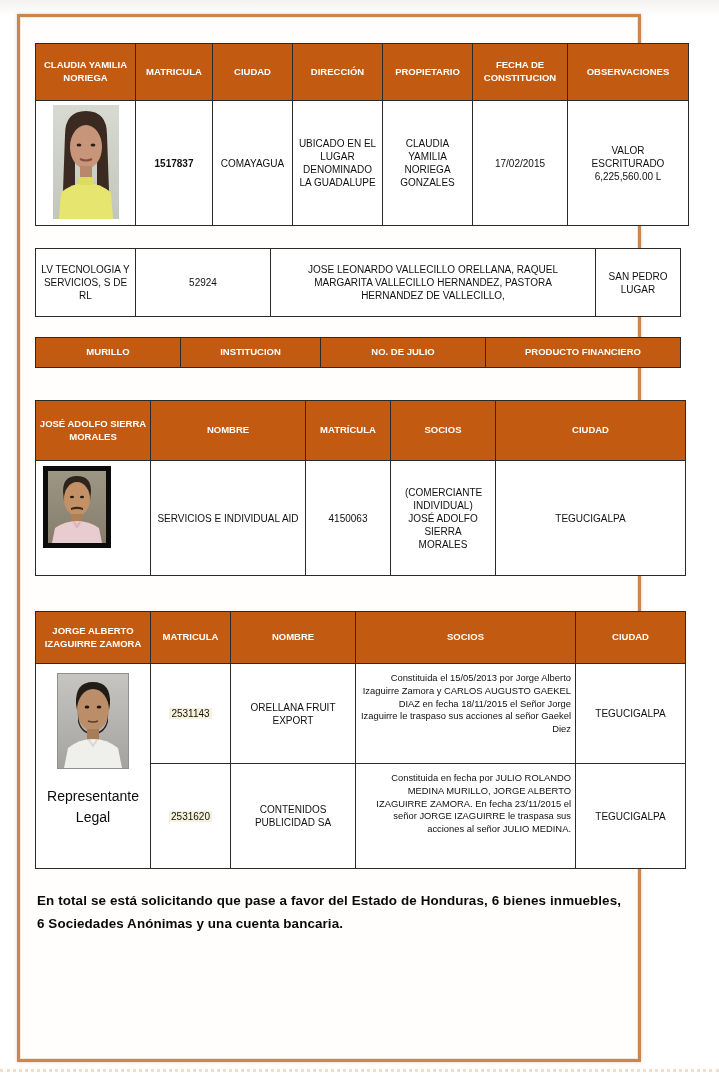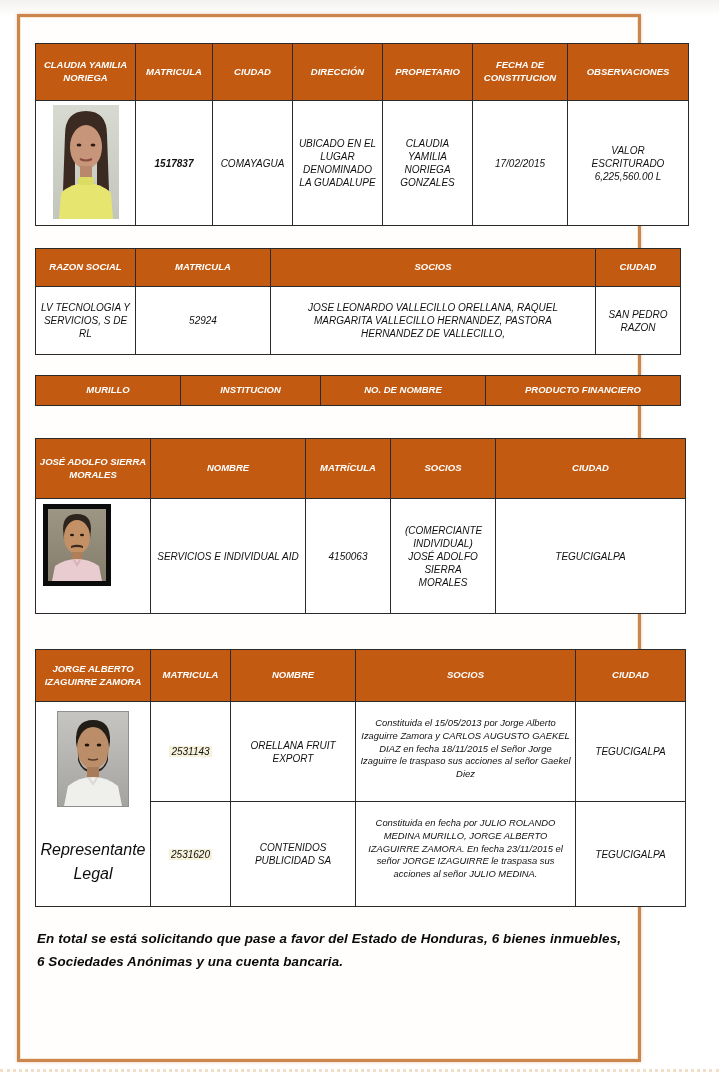--- a/index.html
+++ b/index.html
@@ -7,46 +7,45 @@
   .page {
     position:relative; width:719px; height:1076px; margin:0 auto;
     background:linear-gradient(#f3f2f0 0px, #ffffff 16px);
     overflow:hidden;
   }
   .doc-border {
     position:absolute; left:17px; top:14px; width:624px; height:1048px;
     border:3px solid #cd854e; background:#fffefd;
     box-shadow:0 0 3px rgba(205,133,78,.45), inset 0 0 0 1px #f8e7d3;
     padding:26px 15px 0 15px;
-    font-style:italic;
   }
   .page-break-hint {
     position:absolute; left:0; right:0; top:1069px;
     border-top:3px dotted rgba(222,160,95,.35);
   }
   table { border-collapse:collapse; table-layout:fixed; background:#fff; }
   th, td { border:1px solid #2a2a2a; }
   th {
     background:#c35a11; color:#ffffff; font-weight:bold;
     font-size:9.5px; line-height:1.32; text-align:center; vertical-align:middle;
     padding:2px 3px;
   }
   td {
     font-size:10px; line-height:1.3; color:#111; text-align:center;
     vertical-align:middle; padding:2px 4px; background:#fff;
   }
   .gap22{height:22px;} .gap20{height:20px;} .gap32{height:32px;} .gap35{height:35px;}
   .bold { font-weight:bold; }
   .photo-cell { padding:2px; }
   .left { text-align:left; padding-left:6px; }
-  .t5-socios { text-align:center; vertical-align:top; font-size:9.4px; line-height:1.36; padding:15px 4px; }
+  .t5-socios { text-align:right; vertical-align:top; font-size:9.4px; line-height:1.36; padding:8px 4px; }
   .hl { background:#f6f1da; padding:0 2px; }
   .framed-photo { border:5px solid #0c0c0c; display:inline-block; line-height:0; }
   .thin-photo { border:1px solid #8f8f8f; display:inline-block; line-height:0; }
-  .legend-label { font-size:16px; color:#0d0d0d; line-height:1.5; margin-top:28px; font-weight:normal; }
+  .legend-label { font-size:14px; color:#0d0d0d; line-height:1.5; margin-top:14px; font-weight:normal; }
   .summary {
     margin-top:20px; padding:0 2px;
     font-size:13.4px; font-weight:bold; color:#0a0a0a;
     text-align:justify; line-height:1.75; letter-spacing:.1px;
   }
   svg { display:block; }
 </style>
 </head>
 <body>
 
@@ -108,49 +107,43 @@
     <div class="gap22"></div>
 
     <table style="width:645px;">
       <colgroup>
         <col style="width:100px">
           <col style="width:135px">
           <col style="width:325px">
           <col style="width:85px">
       </colgroup>
       <tbody>
-          <tr style="height:38px">
-        <th>RAZON SOCIAL</th>
-        <th>MATRICULA</th>
-        <th>SOCIOS</th>
-        <th>CIUDAD</th>
-      </tr>
       <tr style="height:68px">
         <td>LV TECNOLOGIA Y SERVICIOS, S DE RL</td>
         <td>52924</td>
         <td style="padding:2px 22px">JOSE LEONARDO VALLECILLO ORELLANA, RAQUEL MARGARITA VALLECILLO HERNANDEZ, PASTORA HERNANDEZ DE VALLECILLO,</td>
-        <td>SAN PEDRO RAZON</td>
+        <td>SAN PEDRO LUGAR</td>
       </tr>
     </tbody>
       </table>
 
     <div class="gap20"></div>
 
     <table style="width:645px;">
       <colgroup>
         <col style="width:145px">
           <col style="width:140px">
           <col style="width:165px">
           <col style="width:195px">
       </colgroup>
       <tbody>
           <tr style="height:30px">
         <th>MURILLO</th>
         <th>INSTITUCION</th>
-        <th>NO. DE NOMBRE</th>
+        <th>NO. DE JULIO</th>
         <th>PRODUCTO FINANCIERO</th>
       </tr>
     </tbody>
       </table>
 
     <div class="gap32"></div>
 
     <table style="width:650px;">
       <colgroup>
         <col style="width:115px">

